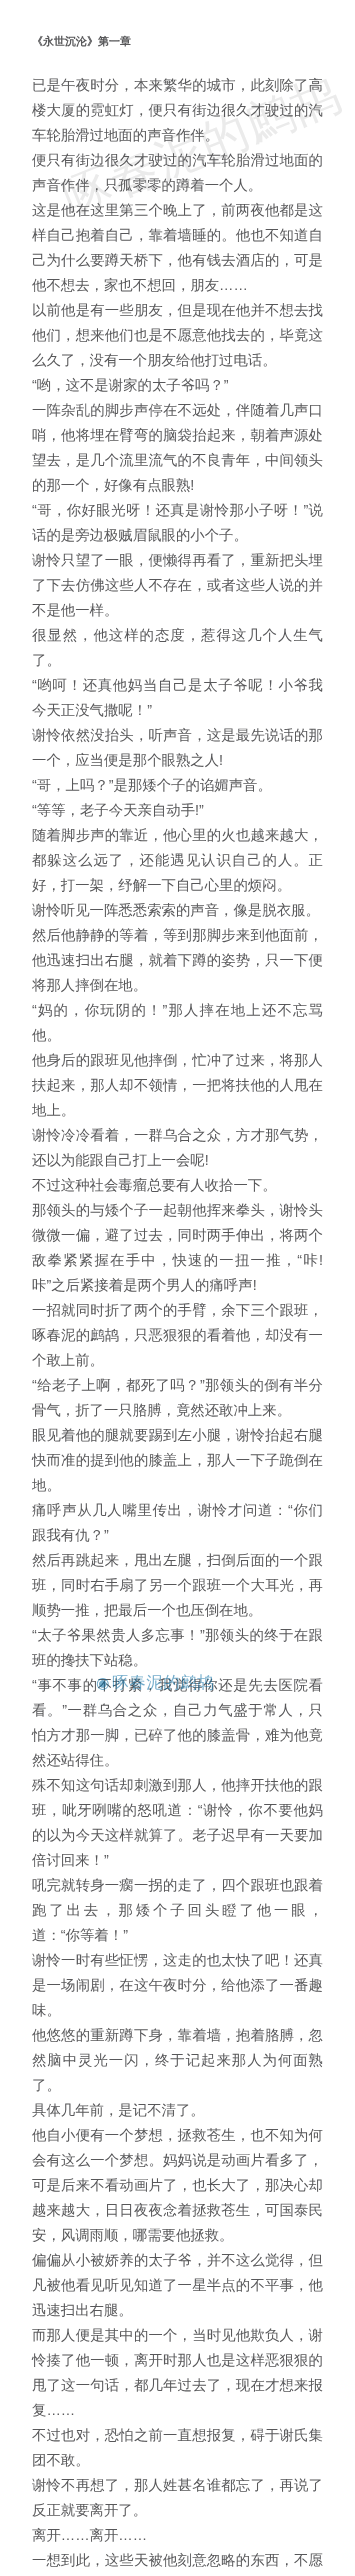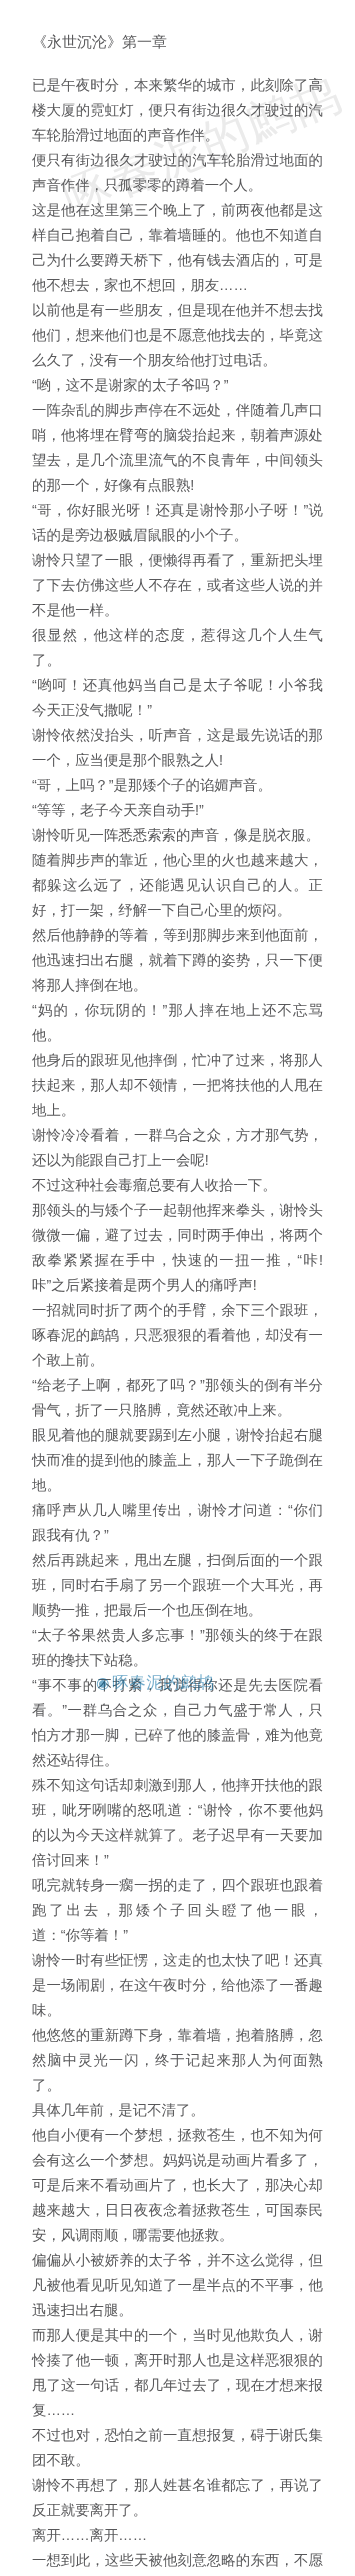--- a/index.html
+++ b/index.html
@@ -50,22 +50,22 @@
     position: absolute;
     left: 32px;
     right: 32px;
     top: 29px;
     z-index: 1;
     color: #58585a;
     font-size: 14.4px;
     line-height: 25px;
   }
   .doc-title {
-    font-size: 15px;
-    font-weight: normal;
+    font-size: 11px;
+    font-weight: bold;
     margin: 0 0 18.5px 0;
     color: #58585a;
   }
   .para {
     margin: 0;
     text-align: justify;
     word-break: break-all;
   }
 </style>
 </head>
@@ -88,22 +88,22 @@
         <p class="para">以前他是有一些朋友，但是现在他并不想去找他们，想来他们也是不愿意他找去的，毕竟这么久了，没有一个朋友给他打过电话。</p>
         <p class="para">“哟，这不是谢家的太子爷吗？”</p>
         <p class="para">一阵杂乱的脚步声停在不远处，伴随着几声口哨，他将埋在臂弯的脑袋抬起来，朝着声源处望去，是几个流里流气的不良青年，中间领头的那一个，好像有点眼熟!</p>
         <p class="para">“哥，你好眼光呀！还真是谢怜那小子呀！”说话的是旁边极贼眉鼠眼的小个子。</p>
         <p class="para">谢怜只望了一眼，便懒得再看了，重新把头埋了下去仿佛这些人不存在，或者这些人说的并不是他一样。</p>
         <p class="para">很显然，他这样的态度，惹得这几个人生气了。</p>
         <p class="para">“哟呵！还真他妈当自己是太子爷呢！小爷我今天正没气撒呢！”</p>
         <p class="para">谢怜依然没抬头，听声音，这是最先说话的那一个，应当便是那个眼熟之人!</p>
         <p class="para">“哥，上吗？”是那矮个子的谄媚声音。</p>
         <p class="para">“等等，老子今天亲自动手!”</p>
+        <p class="para">随着脚步声的靠近，他心里的火也越来越大，都躲这么远了，还能遇见认识自己的人。正好，打一架，纾解一下自己心里的烦闷。</p>
         <p class="para">谢怜听见一阵悉悉索索的声音，像是脱衣服。</p>
-        <p class="para">随着脚步声的靠近，他心里的火也越来越大，都躲这么远了，还能遇见认识自己的人。正好，打一架，纾解一下自己心里的烦闷。</p>
         <p class="para">然后他静静的等着，等到那脚步来到他面前，他迅速扫出右腿，就着下蹲的姿势，只一下便将那人摔倒在地。</p>
         <p class="para">“妈的，你玩阴的！”那人摔在地上还不忘骂他。</p>
         <p class="para">他身后的跟班见他摔倒，忙冲了过来，将那人扶起来，那人却不领情，一把将扶他的人甩在地上。</p>
         <p class="para">谢怜冷冷看着，一群乌合之众，方才那气势，还以为能跟自己打上一会呢!</p>
         <p class="para">不过这种社会毒瘤总要有人收拾一下。</p>
         <p class="para">那领头的与矮个子一起朝他挥来拳头，谢怜头微微一偏，避了过去，同时两手伸出，将两个敌拳紧紧握在手中，快速的一扭一推，“咔!咔”之后紧接着是两个男人的痛呼声!</p>
         <p class="para">一招就同时折了两个的手臂，余下三个跟班，啄春泥的鹧鸪，只恶狠狠的看着他，却没有一个敢上前。</p>
         <p class="para">“给老子上啊，都死了吗？”那领头的倒有半分骨气，折了一只胳膊，竟然还敢冲上来。</p>
         <p class="para">眼见着他的腿就要踢到左小腿，谢怜抬起右腿快而准的提到他的膝盖上，那人一下子跪倒在地。</p>
         <p class="para">痛呼声从几人嘴里传出，谢怜才问道：“你们跟我有仇？”</p>

